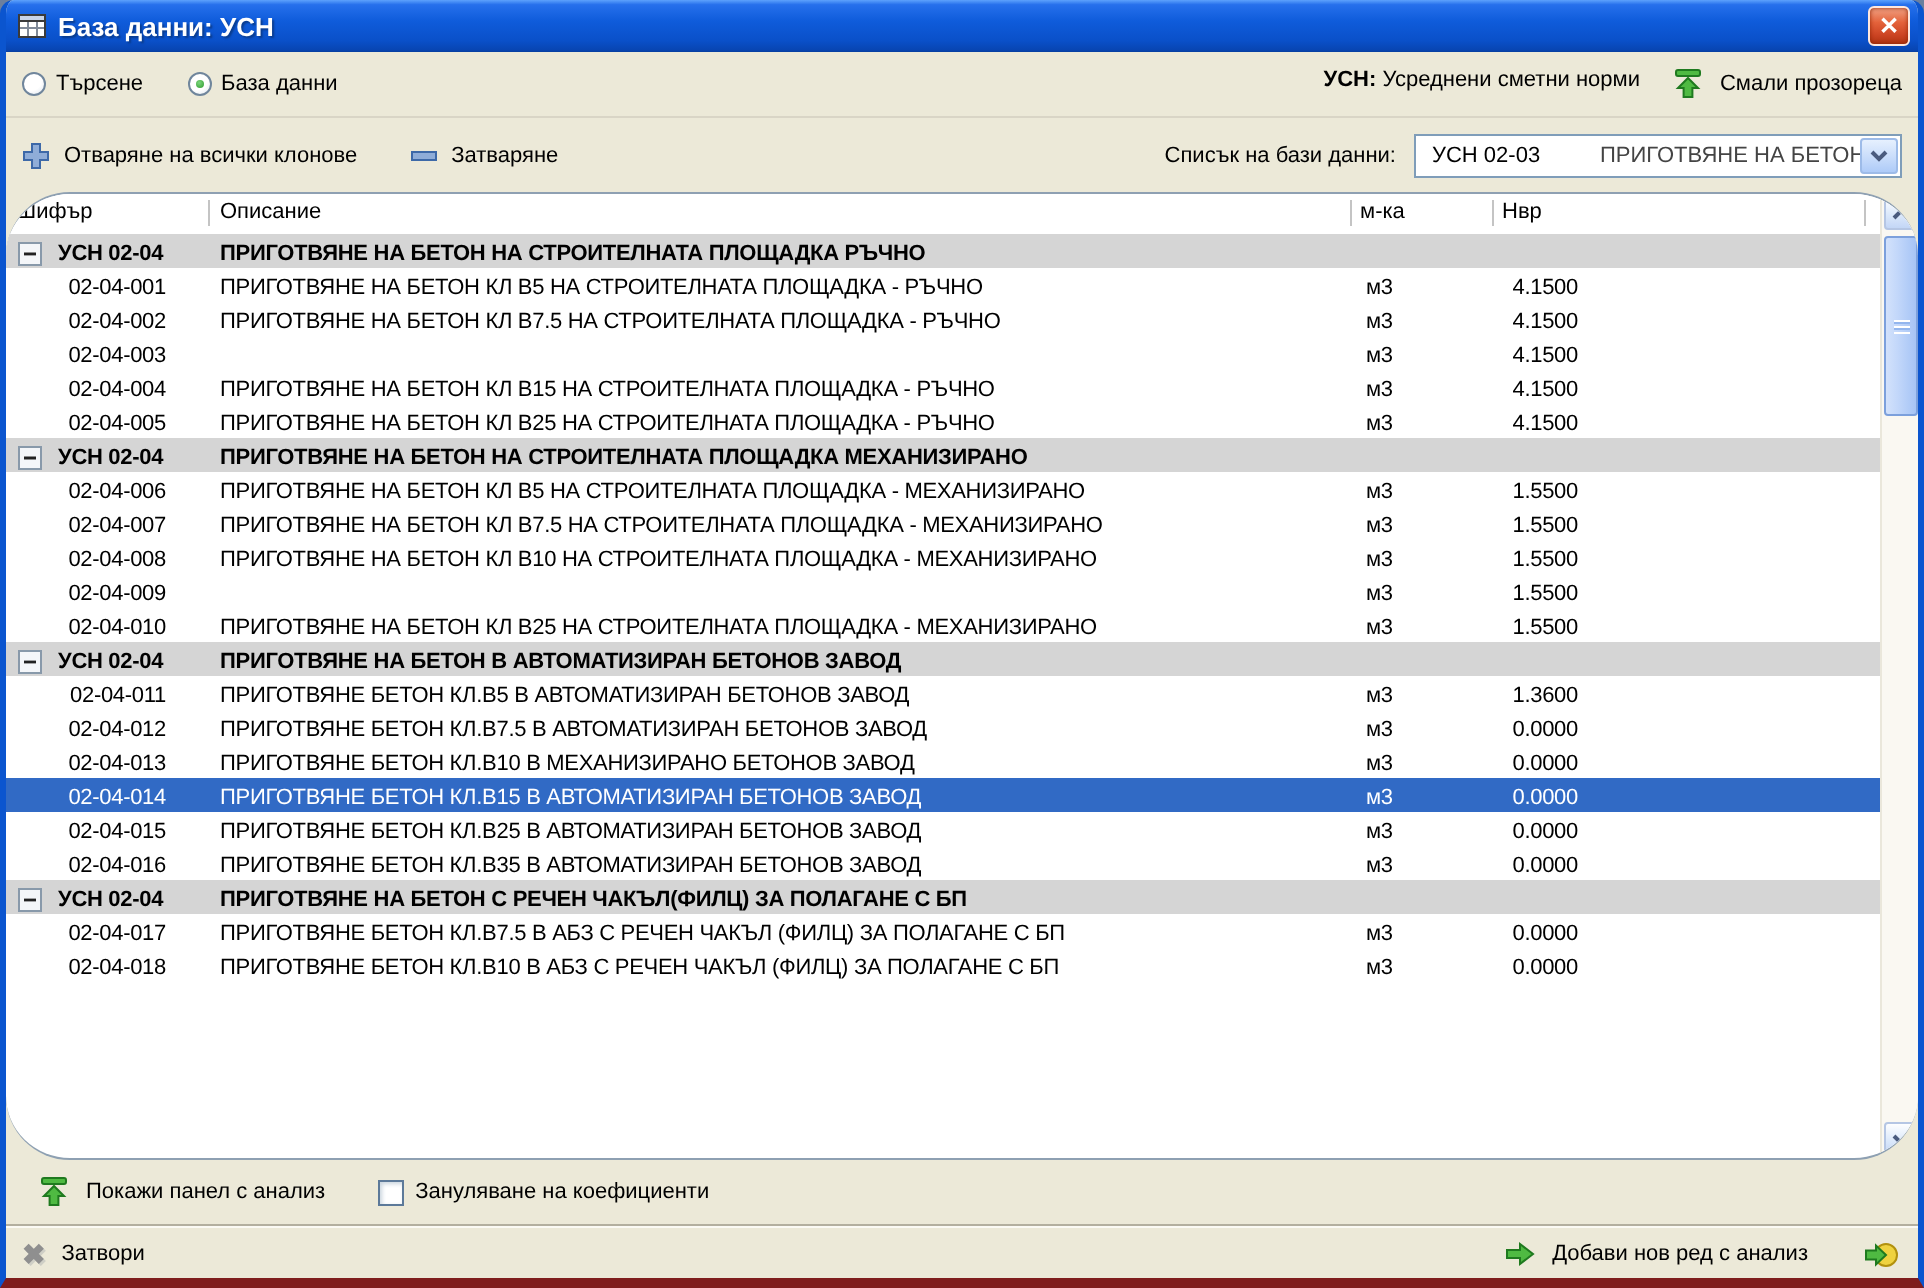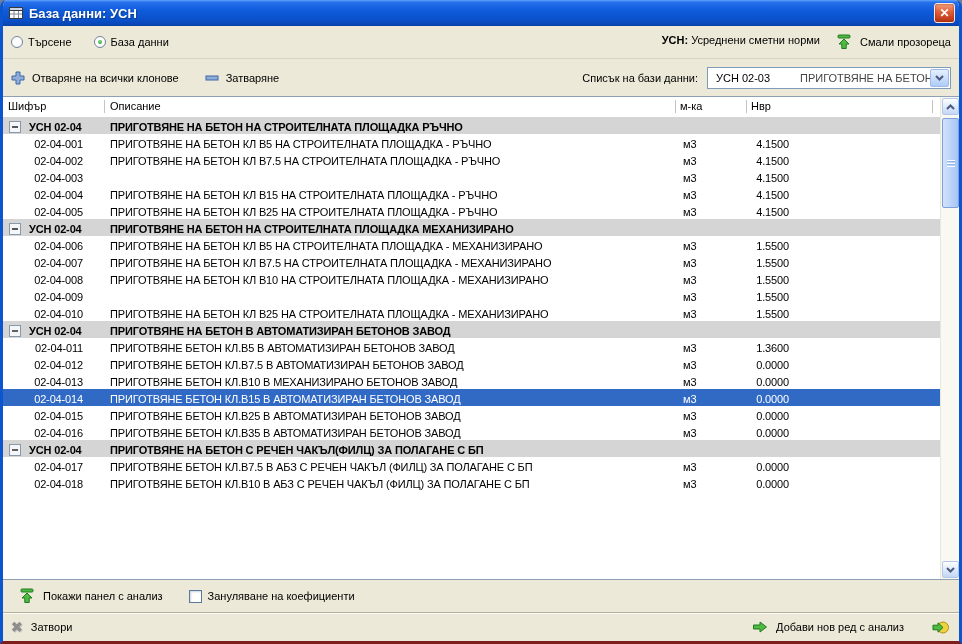--- a/index.html
+++ b/index.html
@@ -8,21 +8,21 @@
     --titlebar-blue:#0D57D4;
     --selection-blue:#316AC5;
     --panel-beige:#ECE9D8;
     --group-gray:#D5D5D5;
     --accent-green:#3DA83A;
   }
   .window{
     position:relative;width:962px;height:644px;
     font-family:"Liberation Sans",sans-serif;
     background:var(--panel-beige);
-    border-left:3px solid #0B55CF;border-right:3px solid #0B55CF;border-bottom:3px solid #7f1d1d;
+    border-left:3px solid #0B55CF;border-right:3px solid #0B55CF;border-bottom:5px solid #7f1d1d;
     overflow:hidden;border-radius:7px 7px 0 0;
   }
   
   .titlebar{
     height:26px;display:flex;align-items:center;padding-left:5px;
     background:linear-gradient(180deg,#5DA2FC 0%,#2670EC 9%,#0F5CDB 40%,#0A50C9 78%,#0845B2 96%,#073E9F 100%);
   }
   .title-icon{width:16px;height:16px;margin-right:5px;display:inline-block;}
   .title-text{color:#fff;font-weight:bold;font-size:13px;text-shadow:1px 1px 1px #0A3C8E;}
   .close-btn{
@@ -55,21 +55,21 @@
   .combo .co-code{margin-left:8px;width:84px;}
   .combo .co-name{color:#444;}
   .combo-btn{
     position:absolute;right:1px;top:1px;bottom:1px;width:19px;border-radius:2px;
     background:linear-gradient(180deg,#E6F0FE 0%,#CBDEFB 50%,#AECBF8 100%);
     border:1px solid #9DBBE8;display:flex;align-items:center;justify-content:center;
   }
   
   .table-area{
     position:relative;height:484px;background:#fff;
-    border-top:1px solid #8EA0B2;border-bottom:1px solid #8EA0B2;overflow:hidden;
+    border-top:1px solid #8EA0B2;border-bottom:1px solid #8EA0B2;overflow:hidden;border-radius:32px;
   }
   .thead{position:relative;height:20px;background:#fff;font-size:11px;color:#000;}
   .thead .h{position:absolute;top:3px;white-space:nowrap;}
   .h-code{left:5px;}.h-desc{left:107px;}.h-unit{left:677px;}.h-norm{left:748px;}
   .thead .sep{position:absolute;top:3px;width:1px;height:13px;background:#C4C4C4;}
   .rows{position:absolute;top:20px;left:0;right:19px;}
   .row{position:relative;height:17px;font-size:11px;line-height:21px;white-space:nowrap;letter-spacing:-0.15px;}
   .row.group{background:var(--group-gray);font-weight:bold;}
   .tree-toggle{position:absolute;left:6px;top:4px;width:12px;height:12px;}
   .g-code{position:absolute;left:26px;}

